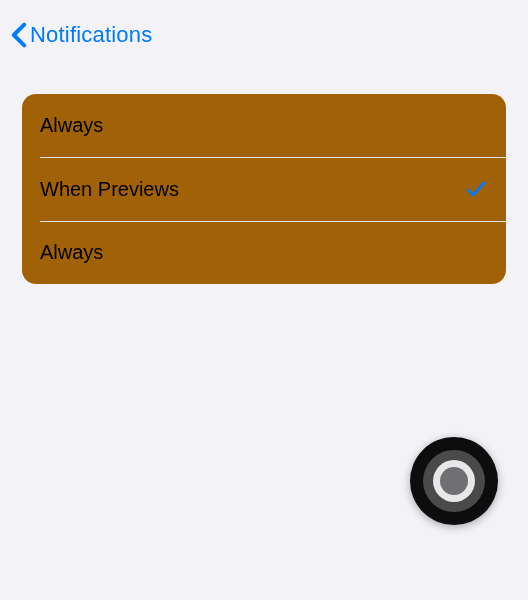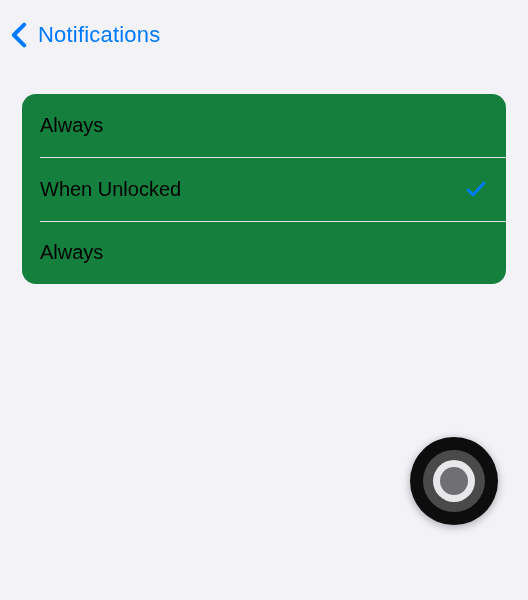--- a/index.html
+++ b/index.html
@@ -12,21 +12,21 @@
       width: 528px;
       height: 600px;
       background: #f2f2f7;
       font-family: -apple-system, BlinkMacSystemFont, "Segoe UI", Helvetica, Arial, sans-serif;
       position: relative;
       overflow: hidden;
     }
     .nav-bar {
       display: flex;
       padding: 22px 10px 18px 10px;
-      gap: 8px;
+      gap: 0;
     }
     .back-chevron {
       display: inline-flex;
       align-items: center;
       color: #007aff;
       cursor: pointer;
       padding-right: 2px;
     }
     .back-label {
       color: #007aff;
@@ -37,21 +37,21 @@
     }
     .page-title {
       color: #000;
       font-size: 22px;
       font-weight: 600;
       margin-left: 10px;
       letter-spacing: 0.2px;
     }
     .list-group {
       margin: 28px 22px 0 22px;
-      background: #15803d;
+      background: #a16207;
       border-radius: 14px;
       overflow: hidden;
     }
     .list-row {
       display: flex;
       align-items: center;
       justify-content: space-between;
       padding: 20px 18px 20px 18px;
       cursor: pointer;
       position: relative;
@@ -124,21 +124,21 @@
     </svg>
   </span>
   <span class="back-label">Notifications</span>
 </div>
 
 <div class="list-group">
   <div class="list-row">
     <span class="row-label">Always</span>
   </div>
   <div class="list-row">
-    <span class="row-label">When Unlocked</span>
+    <span class="row-label">When Previews</span>
     <span class="checkmark">
       <svg width="24" height="24" viewBox="0 0 24 24" fill="none">
         <path d="M4 13 L9 18 L20 6" stroke="#007aff" stroke-width="2.8" stroke-linecap="round" stroke-linejoin="round"></path>
       </svg>
     </span>
   </div>
   <div class="list-row">
     <span class="row-label">Always</span>
   </div>
 </div>

